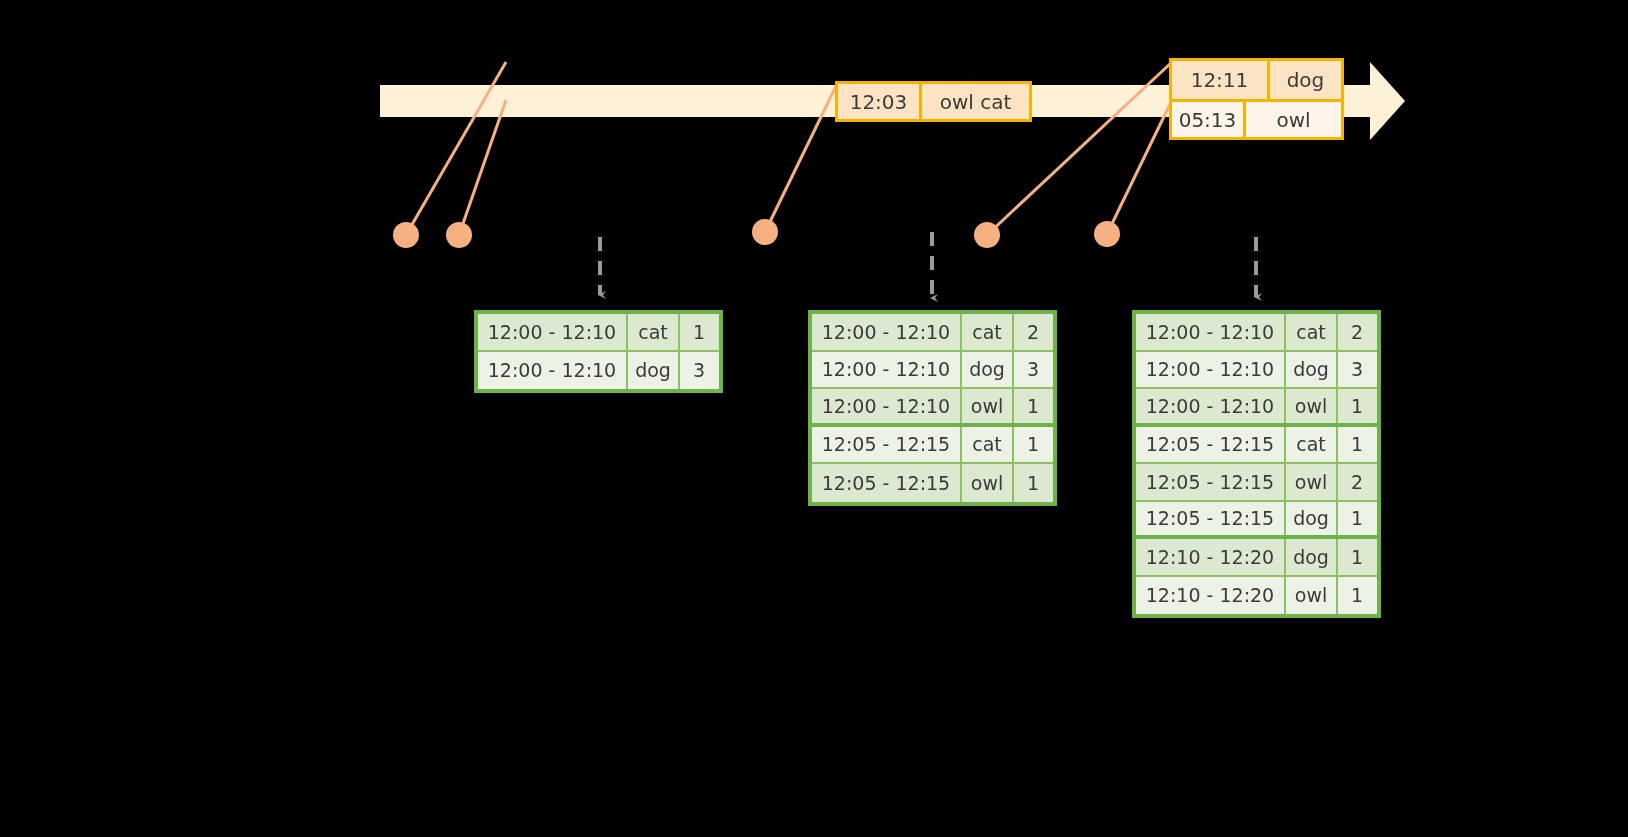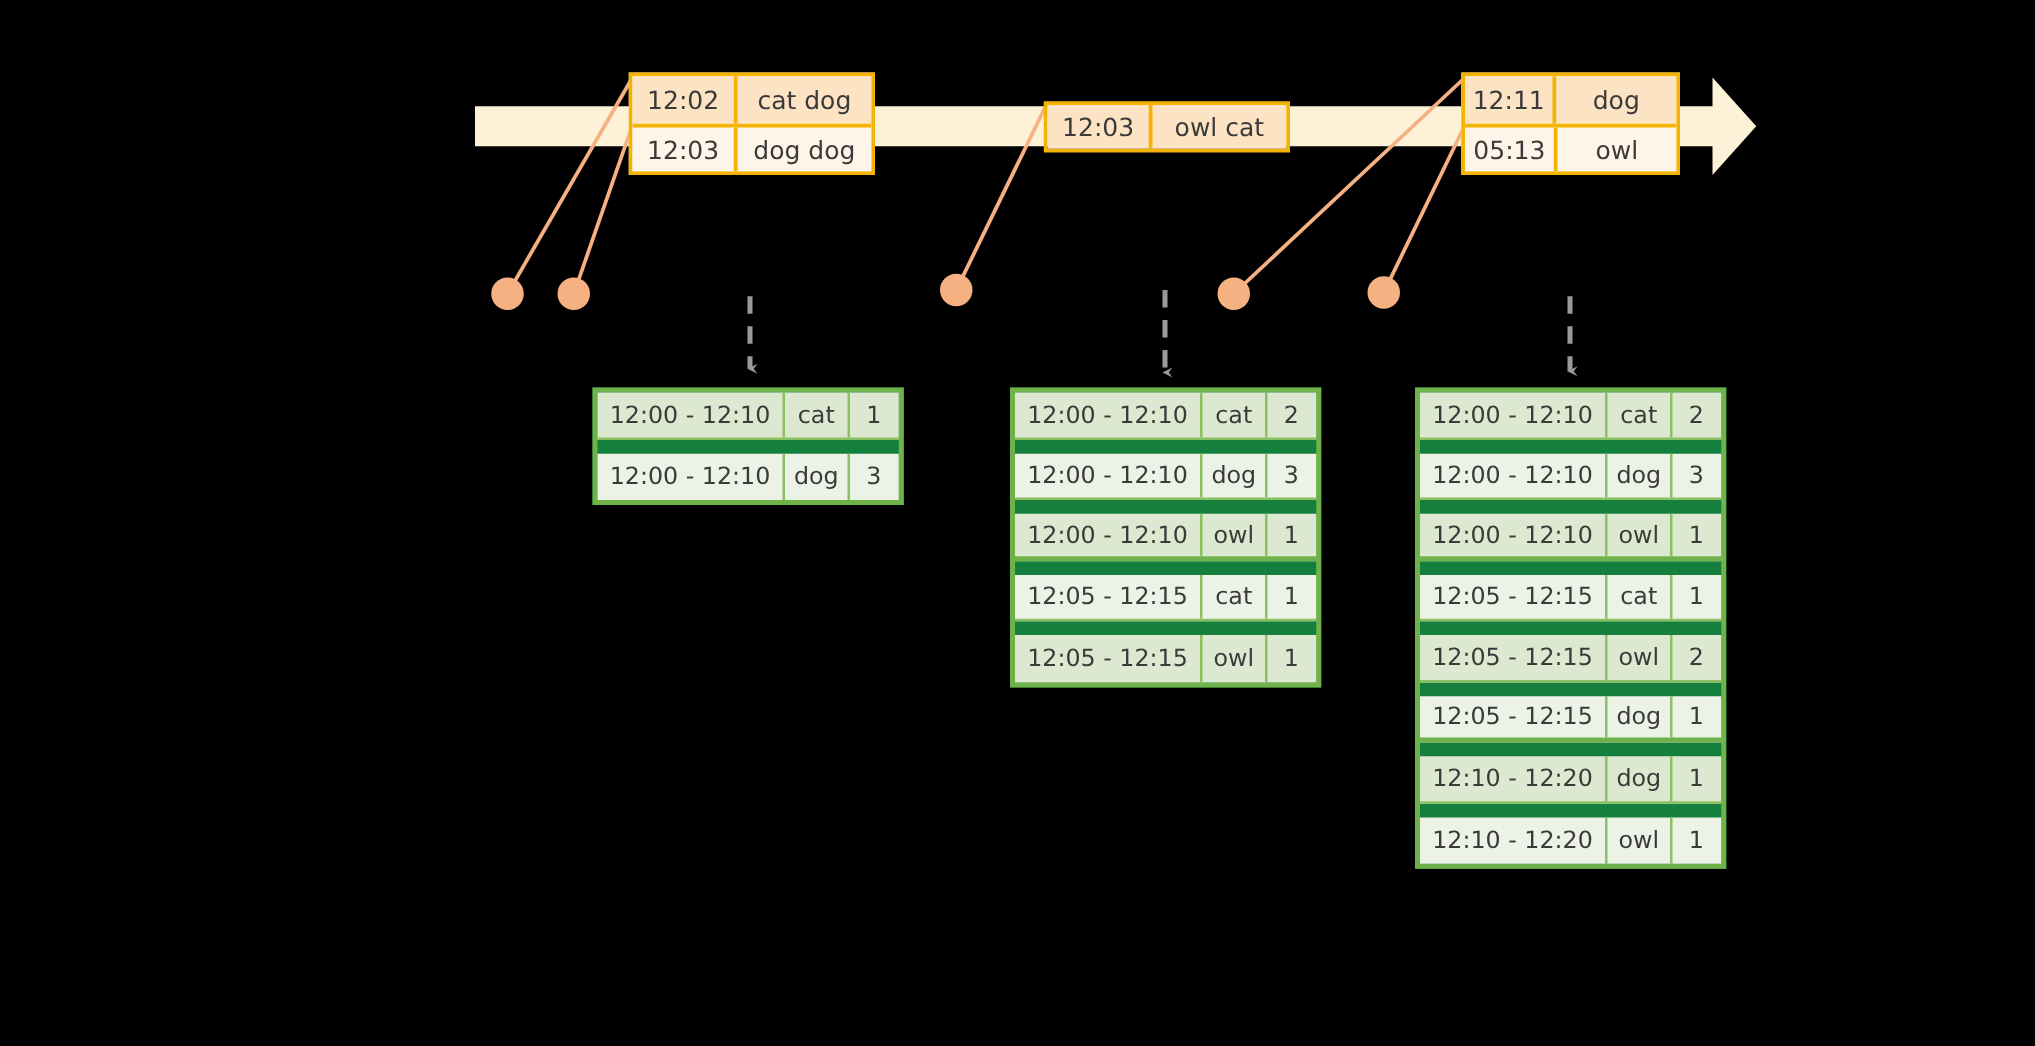--- a/index.html
+++ b/index.html
@@ -68,24 +68,23 @@
     font-size: 20px;
     color: #3a3a3a;
     flex: 1;
   }
 
   
   .result-table {
     position: absolute;
     border: 4px solid #6FB24A;
     box-sizing: border-box;
-    background: #15803d;
+    background: #f9a8d4;
     display: flex;
     flex-direction: column;
-    gap: 11px;
   }
   .res-row {
     display: flex;
     flex-direction: row;
     height: 37.5px;
     box-sizing: border-box;
   }
   .res-row.shade { background: #DDE8D0; }
   .res-row.plain { background: #EDF2E7; }
   .res-row.grpend { border-bottom: 4px solid #6FB24A; }
@@ -136,41 +135,31 @@
       <circle cx="1107" cy="234" r="13" fill="#F6B183"></circle>
     </g>
 
     <g stroke="#9A9A9A" stroke-width="4" stroke-dasharray="14 10" fill="none">
       <line x1="600" y1="237" x2="600" y2="295" marker-end="url(#dash-arrow)"></line>
       <line x1="932" y1="232" x2="932" y2="298" marker-end="url(#dash-arrow)"></line>
       <line x1="1256" y1="237" x2="1256" y2="297" marker-end="url(#dash-arrow)"></line>
     </g>
   </svg>
 
-  <div class="event-box" style="left:503px; top:58px; width:197px; height:82px;">
-    <div class="event-row shade">
-      <div class="event-time" style="width:84px">12:02</div>
-      <div class="event-words">cat dog</div>
-    </div>
-    <div class="event-row plain">
-      <div class="event-time" style="width:84px">12:03</div>
-      <div class="event-words">dog dog</div>
-    </div>
-  </div>
 
   <div class="event-box" style="left:835px; top:81px; width:197px; height:41px;">
     <div class="event-row shade">
       <div class="event-time" style="width:84px">12:03</div>
       <div class="event-words">owl cat</div>
     </div>
   </div>
 
   <div class="event-box" style="left:1169px; top:58px; width:175px; height:82px;">
     <div class="event-row shade">
-      <div class="event-time" style="width:73px">12:11</div>
+      <div class="event-time" style="width:98px">12:11</div>
       <div class="event-words">dog</div>
     </div>
     <div class="event-row plain">
       <div class="event-time" style="width:74px">05:13</div>
       <div class="event-words">owl</div>
     </div>
   </div>
 
   <div class="result-table" id="table-1" style="left:474px; top:310px; width:249px;">
       <div class="res-row shade thin">

